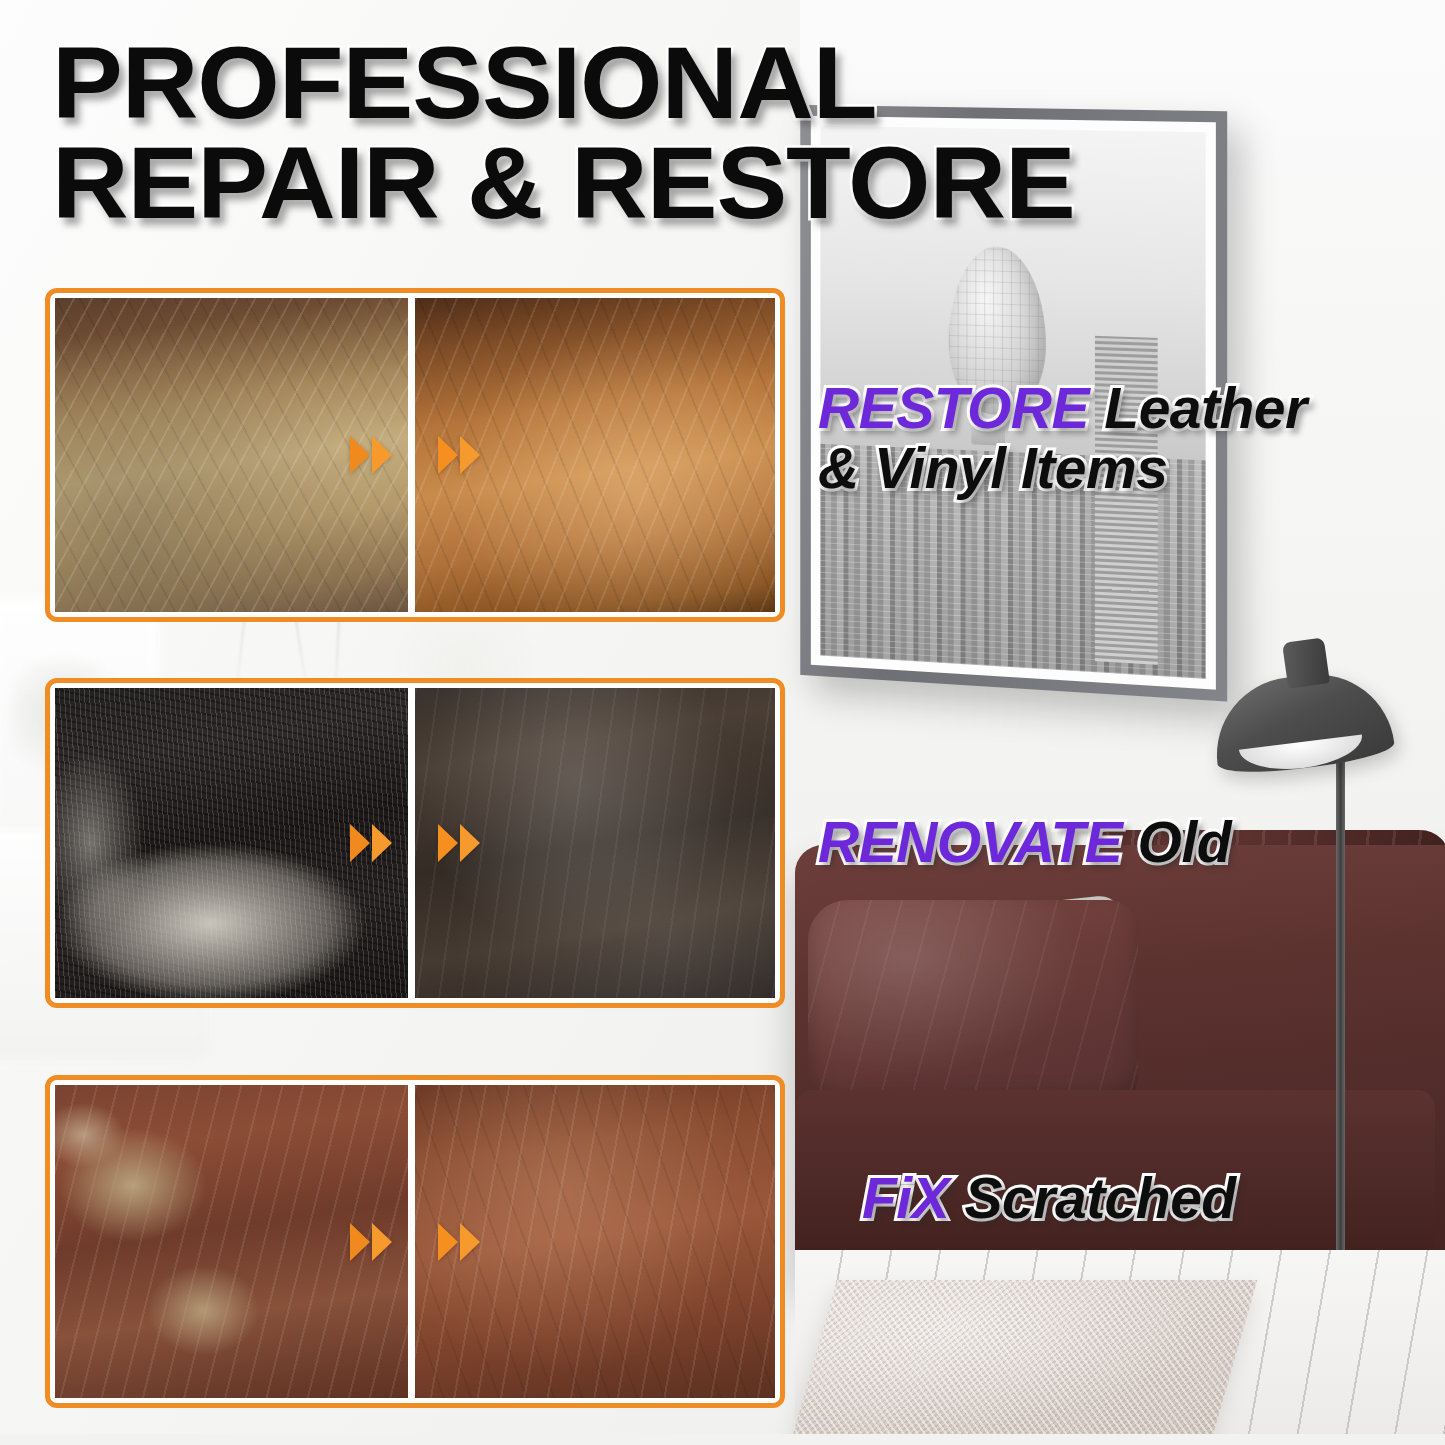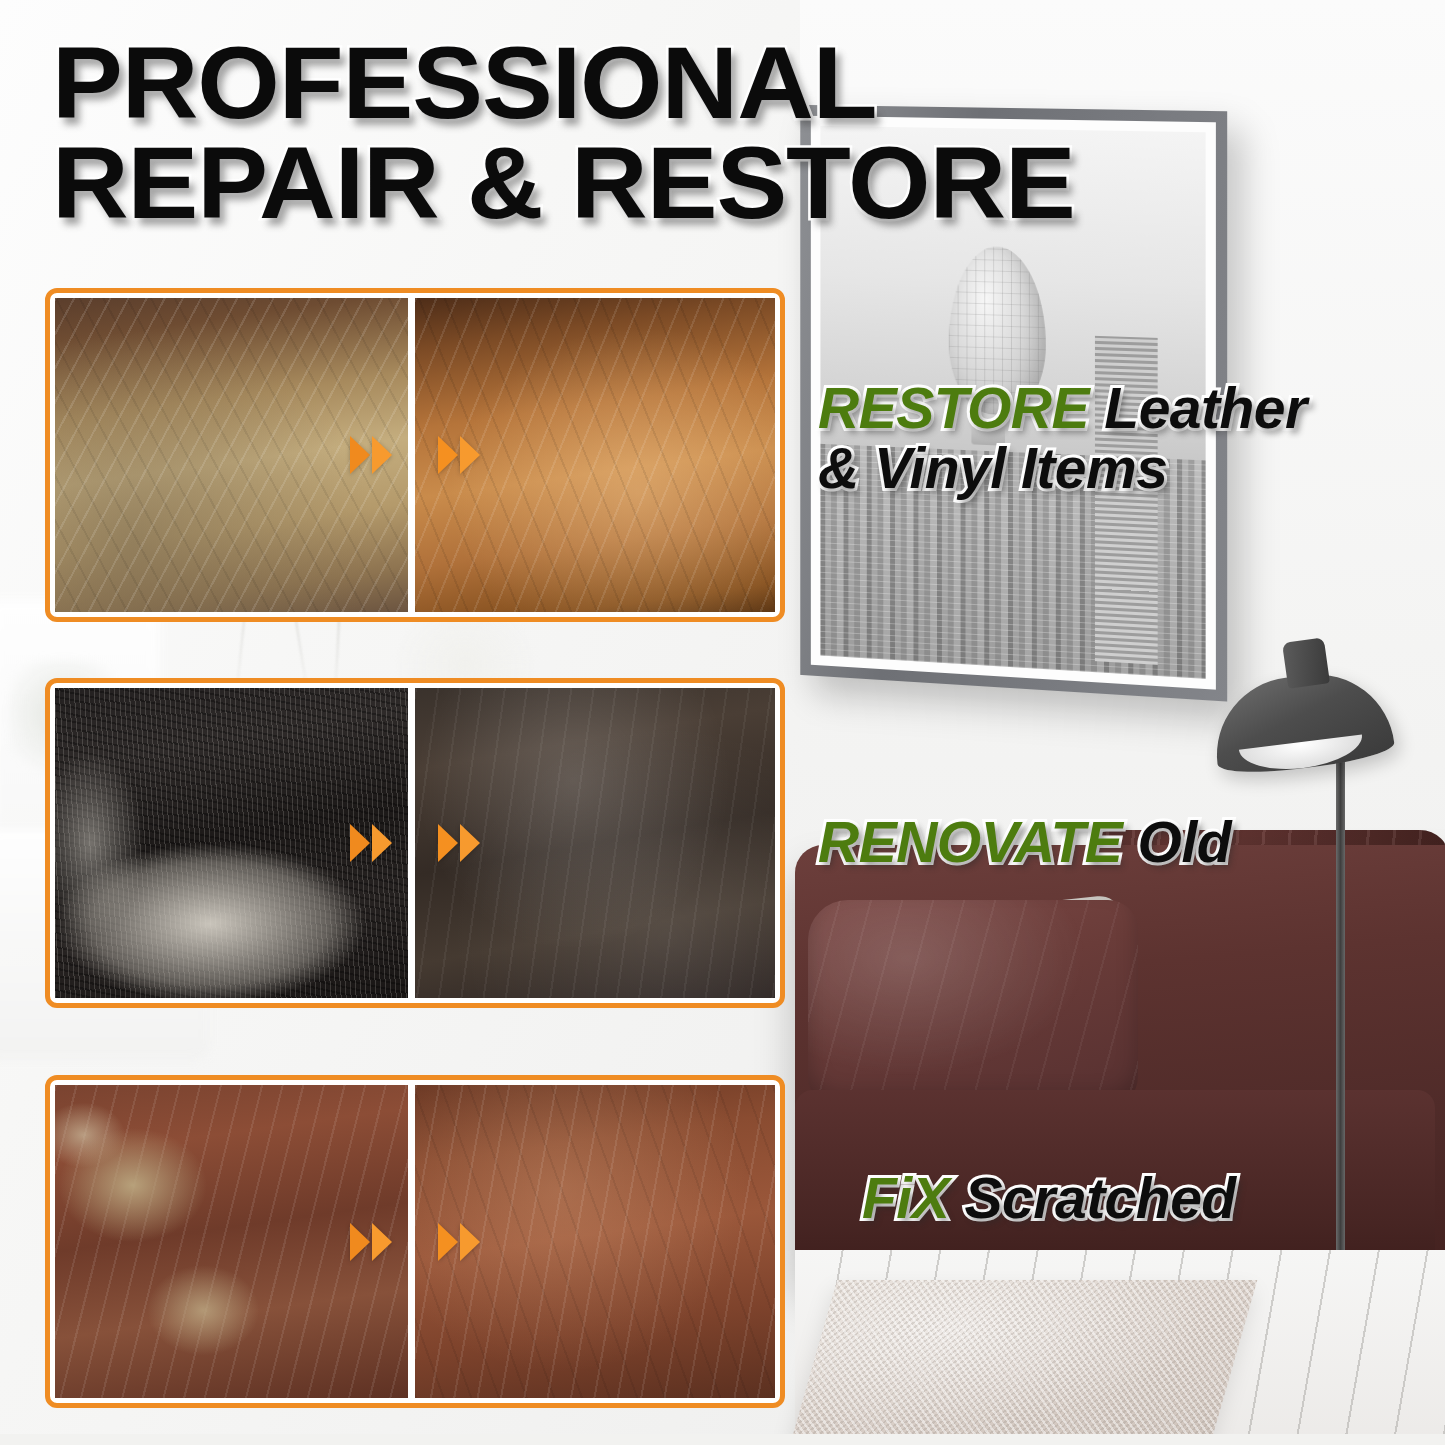--- a/index.html
+++ b/index.html
@@ -285,21 +285,21 @@
   
   .callout {
     position:absolute; left:818px; width:620px;
     font-weight:700; font-style:italic; font-size:57px; line-height:1.06;
     letter-spacing:-.5px;
     color:#0d0d0d;
     -webkit-text-stroke:6px #ffffff;
     paint-order:stroke fill;
     text-shadow:4px 5px 6px rgba(40,40,40,.45);
   }
-  .callout .kw { color:#4d7c0f; }
+  .callout .kw { color:#6d28d9; }
   .callout .ln { display:block; white-space:nowrap; }
   .c1 { top:378px; }
   .c2 { top:812px; }
   .c3 { top:1168px;margin-left:44px; }
 </style>
 </head>
 <body>
 
 <div id="stage">
 

